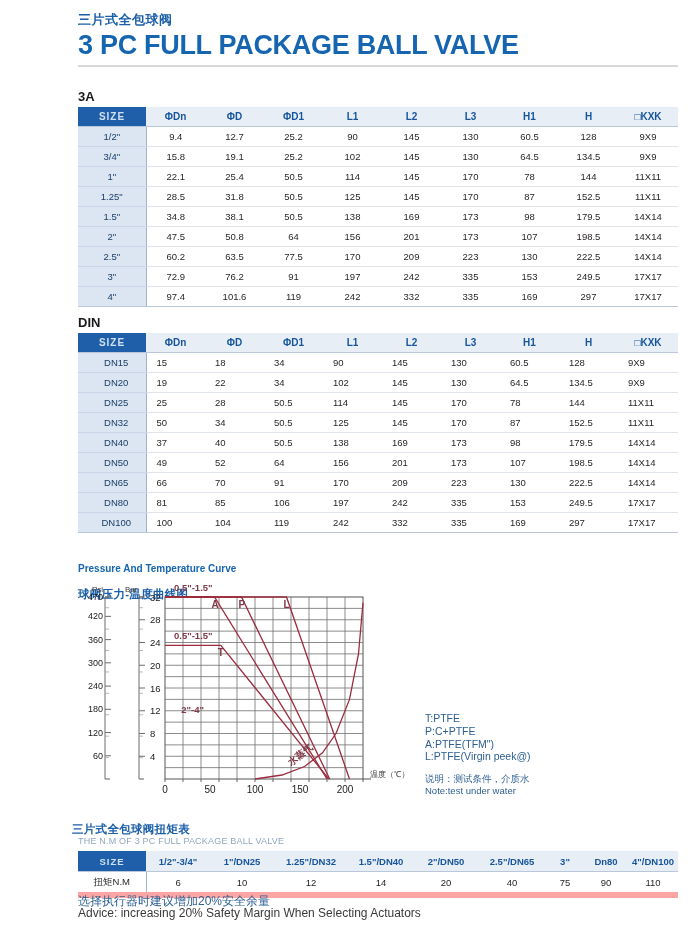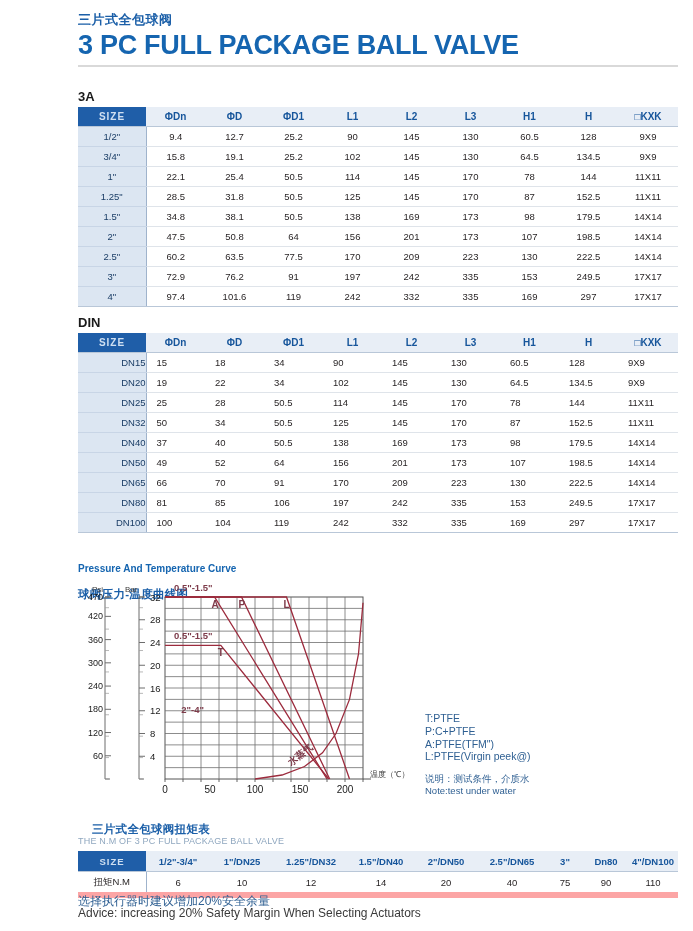--- a/index.html
+++ b/index.html
@@ -96,21 +96,21 @@
     background: #dce6f2;
     color: #1a3d66;
     border-right: 1px solid #9fb3cc;
     border-bottom: 1px solid #c8d5e6;
   }
   .spec-table.align-left tbody td {
     text-align: left;
     padding-left: 10px;
   }
   .spec-table.align-left tbody td.size-col {
-    text-align: right;
+    text-align: center;
     padding-left: 9px;
   }
   .spec-table tbody tr:last-child td {
     border-bottom: 1px solid #b9c7d8;
   }
 
   
   .curve-title-cn {
     position: absolute;
     font-size: 11.5px;
@@ -149,21 +149,21 @@
     left: 425px;
     top: 773px;
     font-size: 9.5px;
     line-height: 11.5px;
     color: #2e5f92;
   }
 
   
   .torque-title-cn {
     position: absolute;
-    left: 92px;
+    left: 72px;
     top: 822px;
     font-size: 11.5px;
     font-weight: bold;
     color: #1b5fa8;
     letter-spacing: 0.3px;
   }
   .torque-title-en {
     position: absolute;
     left: 78px;
     top: 836px;

